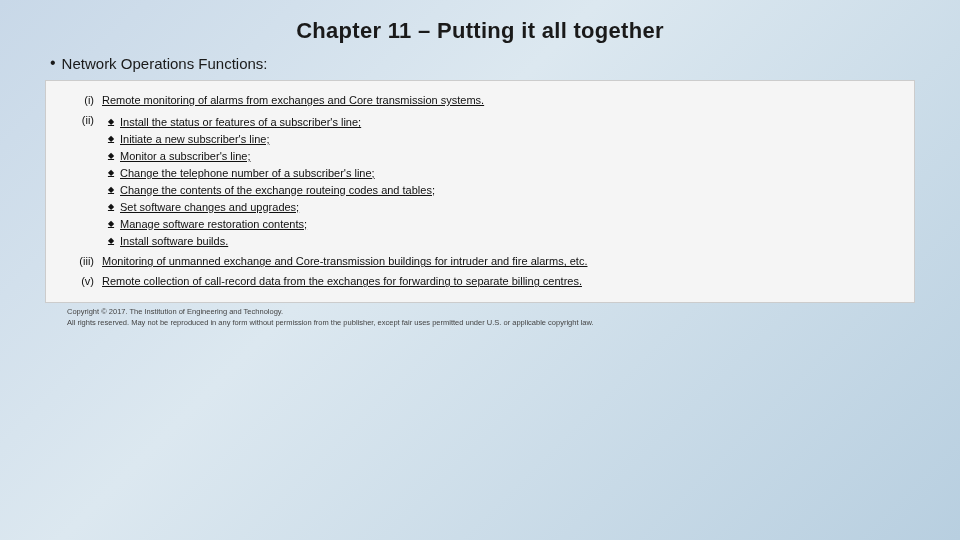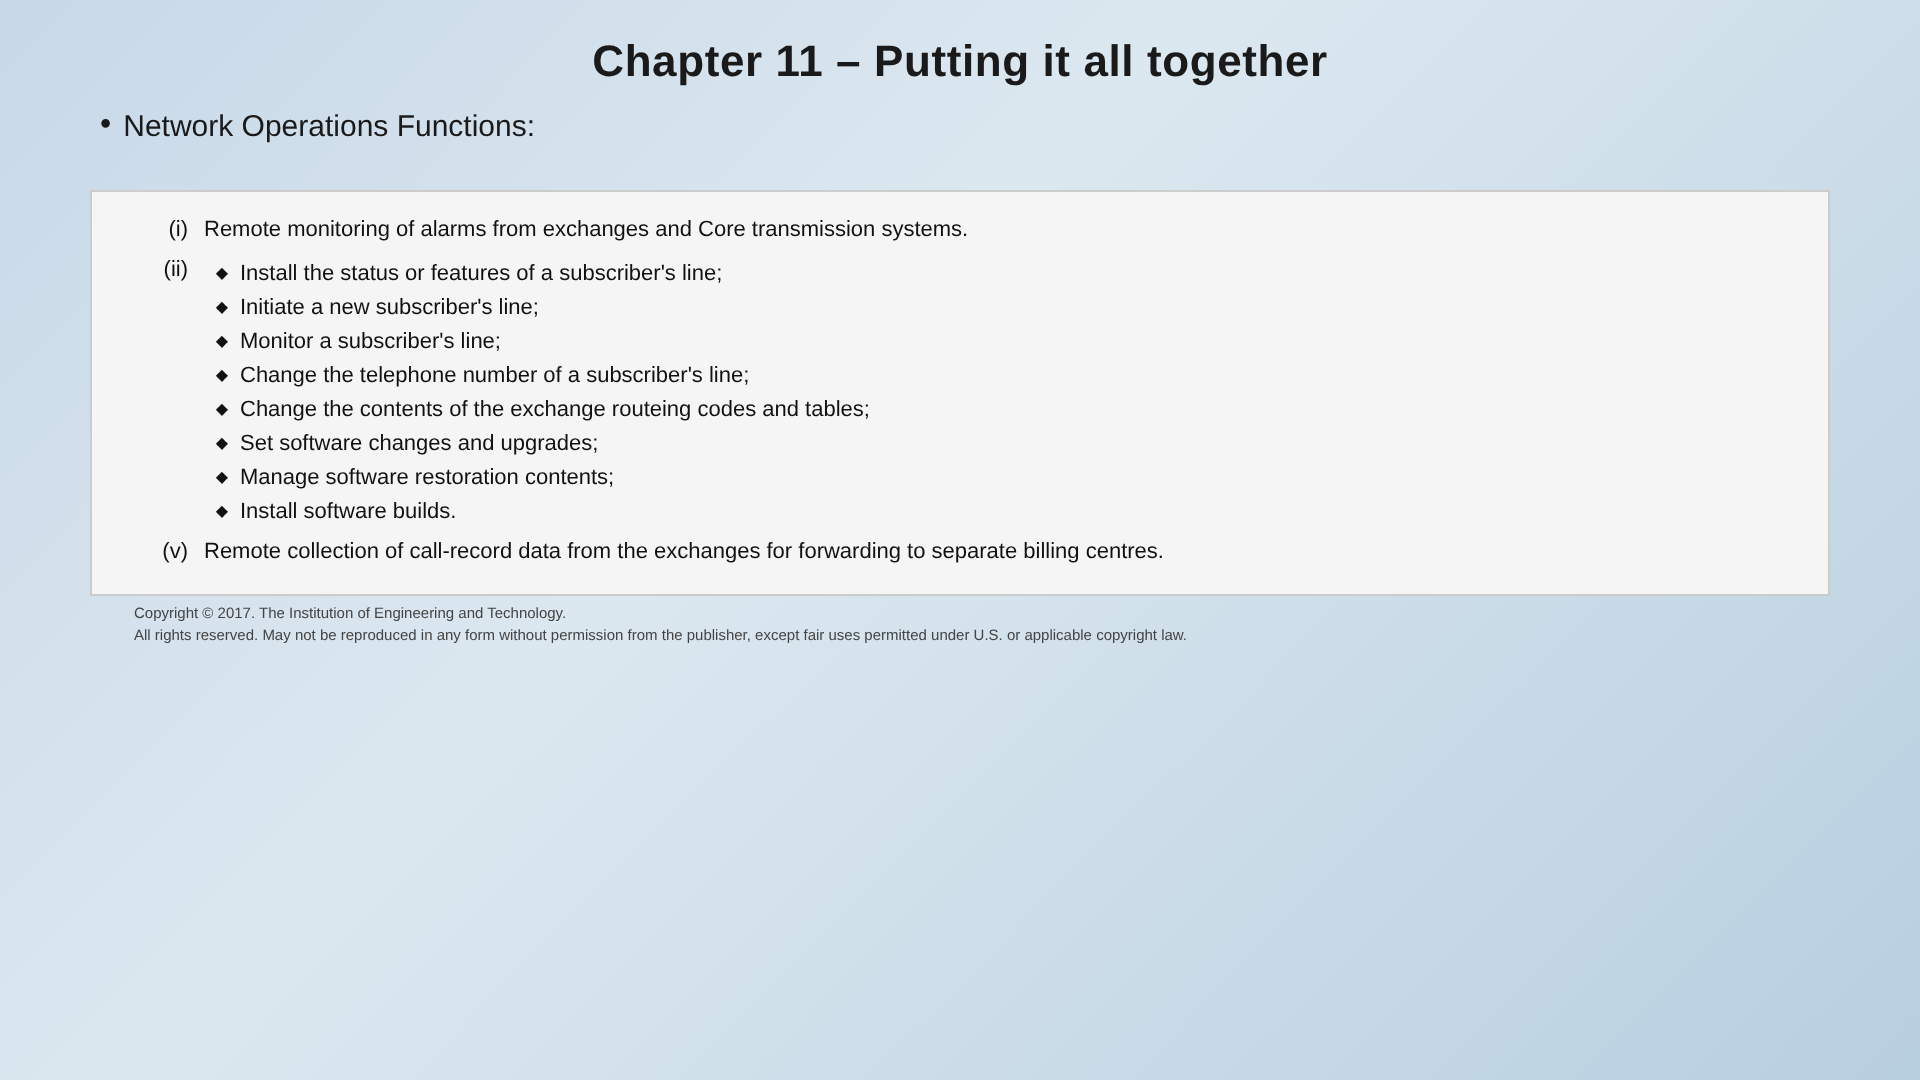--- a/index.html
+++ b/index.html
@@ -23,21 +23,21 @@
       text-align: left;
       margin-bottom: 10px;
       letter-spacing: 0.3px;
     }
 
     .bullet-top {
       font-size: 15px;
       color: #1a1a1a;
       align-self: flex-start;
       margin-left: 30px;
-      margin-bottom: 23px;
+      margin-bottom: 8px;
       display: flex;
       align-items: center;
       gap: 6px;
     }
 
     .bullet-top::before {
       content: "•";
       font-size: 16px;
     }
 
@@ -65,20 +65,21 @@
     .roman-num {
       min-width: 36px;
       text-align: right;
       padding-right: 8px;
       font-size: 11px;
       flex-shrink: 0;
     }
 
     .roman-content {
       flex: 1;
+      text-decoration: underline;
     }
 
     .sub-list {
       list-style: none;
       padding: 0;
       margin-top: 2px;
     }
 
     .sub-item {
       display: flex;
@@ -155,20 +156,26 @@
               <span class="sub-text">Manage software restoration contents;</span>
             </li>
             <li class="sub-item">
               <span class="bullet-diamond">◆</span>
               <span class="sub-text">Install software builds.</span>
             </li>
           </ul>
         </div>
       </li>
       <li class="roman-item">
+        <span class="roman-num">(iii)</span>
+        <div class="roman-content">
+          <div>Monitoring of unmanned exchange and Core-transmission buildings for intruder and fire alarms, etc.</div>
+        </div>
+      </li>
+      <li class="roman-item">
         <span class="roman-num">(v)</span>
         <div class="roman-content">
           <div>Remote collection of call-record data from the exchanges for forwarding to separate billing centres.</div>
         </div>
       </li>
     </ul>
 </div>
 
 <div class="copyright-box">
   <div>Copyright © 2017. The Institution of Engineering and Technology.</div>

